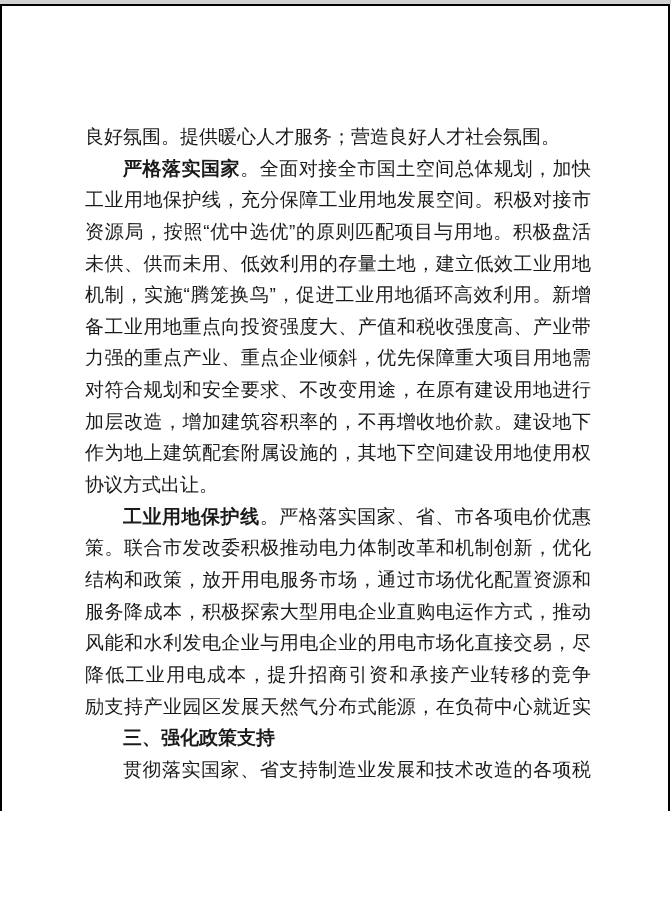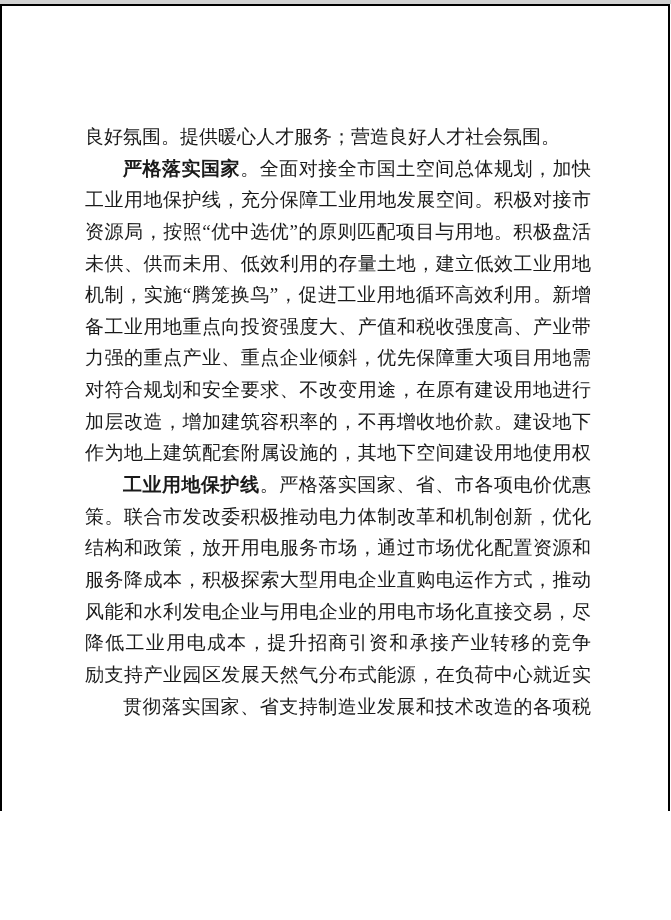--- a/index.html
+++ b/index.html
@@ -3,21 +3,21 @@
 <meta charset="utf-8">
 <style>
   html, body {
     margin: 0; padding: 0;
     width: 671px; height: 920px;
     background: #ffffff;
   }
   .viewer {
     position: relative;
     width: 671px; height: 811px;
-    font-family: Liberation Serif, serif;
+    font-family: Liberation Sans, sans-serif;
     color: #1a1a1a;
     overflow: hidden;
   }
   .top-strip {
     position: absolute; top: 0; left: 0;
     width: 671px; height: 4px;
     background: #d2d2d2;
   }
   .page {
     position: absolute; top: 4px; left: 0;
@@ -70,24 +70,26 @@
       <div class="line indent"><span class="lead">严格落实国家</span><span>。全面对接全市国土空间总体规划，加快确定</span></div>
       <div class="line">工业用地保护线，充分保障工业用地发展空间。积极对接市自然</div>
       <div class="line">资源局，按照“优中选优”的原则匹配项目与用地。积极盘活批而</div>
       <div class="line">未供、供而未用、低效利用的存量土地，建立低效工业用地退出</div>
       <div class="line">机制，实施“腾笼换鸟”，促进工业用地循环高效利用。新增或储</div>
       <div class="line">备工业用地重点向投资强度大、产值和税收强度高、产业带动能</div>
       <div class="line">力强的重点产业、重点企业倾斜，优先保障重大项目用地需求。</div>
       <div class="line">对符合规划和安全要求、不改变用途，在原有建设用地进行厂房</div>
       <div class="line">加层改造，增加建筑容积率的，不再增收地价款。建设地下空间</div>
       <div class="line">作为地上建筑配套附属设施的，其地下空间建设用地使用权可以</div>
+      <div class="line p-end">协议方式出让。</div>
       <div class="line indent"><span class="lead">工业用地保护线</span><span>。严格落实国家、省、市各项电价优惠政</span></div>
       <div class="line">策。联合市发改委积极推动电力体制改革和机制创新，优化电价</div>
       <div class="line">结构和政策，放开用电服务市场，通过市场优化配置资源和创新</div>
       <div class="line">服务降成本，积极探索大型用电企业直购电运作方式，推动光伏、</div>
       <div class="line">风能和水利发电企业与用电企业的用电市场化直接交易，尽可能</div>
       <div class="line">降低工业用电成本，提升招商引资和承接产业转移的竞争力。鼓</div>
       <div class="line">励支持产业园区发展天然气分布式能源，在负荷中心就近实现能</div>
+      <div class="line heading">三、强化政策支持</div>
       <div class="line indent p-end">贯彻落实国家、省支持制造业发展和技术改造的各项税收优</div>
     </div>
     <div class="pagenum">88</div>
   </div>
 </div>
 
 </body></html>

